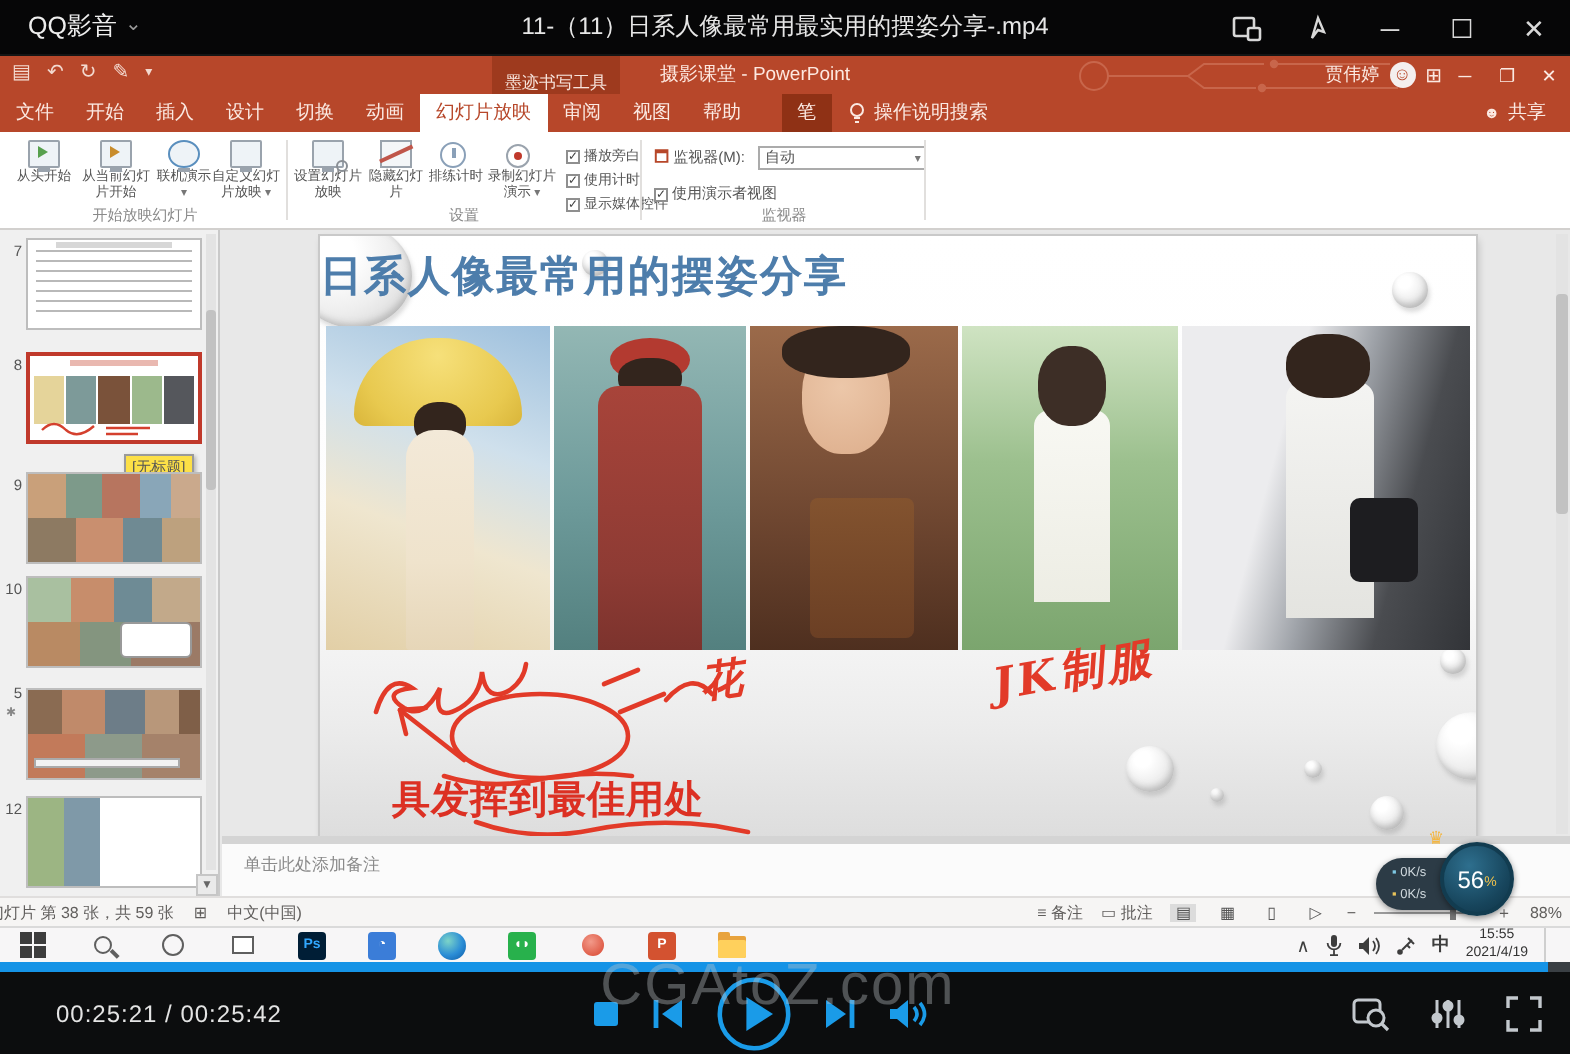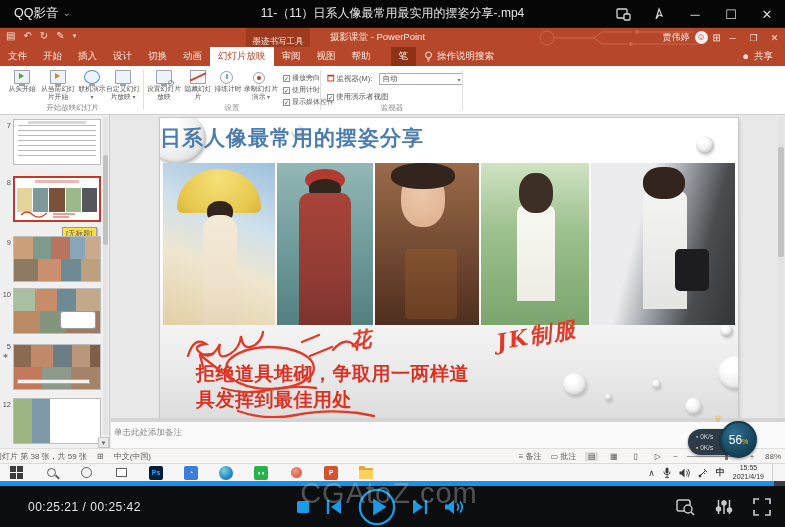--- a/index.html
+++ b/index.html
@@ -113,21 +113,21 @@
   .p5:after{content:"";position:absolute;left:84px;top:86px;width:34px;height:42px;border-radius:5px;background:#1d1d20}
   .hair{position:absolute;border-radius:45%;background:#33251d}
   .red-print{position:absolute;font-family:"DejaVu Serif","Liberation Serif",serif;font-weight:bold;
              color:#dc3023;font-size:19px;letter-spacing:.5px;white-space:nowrap}
   .handwrite{position:absolute;font-family:"DejaVu Serif","Liberation Serif",serif;font-style:italic;font-weight:bold;color:#e23a28;white-space:nowrap}
   .scribbles{position:absolute;left:0;top:0;pointer-events:none}
 
   
   .splitter{position:absolute;left:111px;top:303px;width:674px;height:4px;background:#d4d4d4;cursor:row-resize}
   .notes{position:absolute;left:111px;top:307px;width:674px;height:26px;background:#fbfbfb}
-  .notes span{position:absolute;left:3px;top:5px;font-size:8.5px;color:#8a8a8a}
+  .notes span{position:absolute;left:11px;top:5px;font-size:8.5px;color:#8a8a8a}
 
   
   .ppt-status{position:absolute;left:0;top:448px;width:785px;height:15px;background:#f6f5f4;border-top:1px solid #e0dedd;
               font-size:8px;color:#605e5c;display:flex;align-items:center}
   .st-left{position:absolute;left:-6px;display:flex;align-items:center;gap:10px;white-space:nowrap}
   .st-right{position:absolute;right:4px;display:flex;align-items:center;gap:9px;white-space:nowrap}
   .viewbtn{width:13px;text-align:center;cursor:pointer;color:#555}
   .viewbtn.activev{background:#dcdcdc}
   .zoom-track{width:52px;height:1px;background:#9a9a9a;position:relative}
   .zoom-thumb{position:absolute;left:38px;top:-3px;width:3px;height:7px;background:#777}
@@ -427,21 +427,20 @@
           </div>
         <div class="ph p3">
             <div class="hair" style="left:16px;top:0;width:64px;height:26px"></div>
           </div>
         <div class="ph p4"></div>
         <div class="ph p5">
             <div class="hair" style="left:52px;top:4px;width:42px;height:32px"></div>
           </div>
       </div>
 
-      <div class="red-print" style="left:36px;top:243px">拒绝道具堆砌，争取用一两样道</div>
       <div class="red-print" style="left:36px;top:269px">具发挥到最佳用处</div>
       <div class="handwrite" style="left:190px;top:208px;font-size:21px;transform:rotate(-8deg)">花</div>
       <div class="handwrite" style="left:336px;top:203px;font-size:22px;transform:rotate(-10deg);letter-spacing:2px">JK制服</div>
 
       <svg class="scribbles" width="578" height="305" viewBox="0 0 578 305">
         <g stroke="#e23a28" stroke-width="2.3" fill="none" stroke-linecap="round">
           <path d="M28 238 q6 -20 18 -12 q-16 2 -4 10 q10 6 18 -10 q-4 18 10 10 q10 -6 11 -18 q2 16 14 9 q7 -5 8 -13"></path>
           <path d="M72 262 L40 237"></path>
             <path d="M40 237 l13 -1"></path>
             <path d="M40 237 l3 12"></path>

